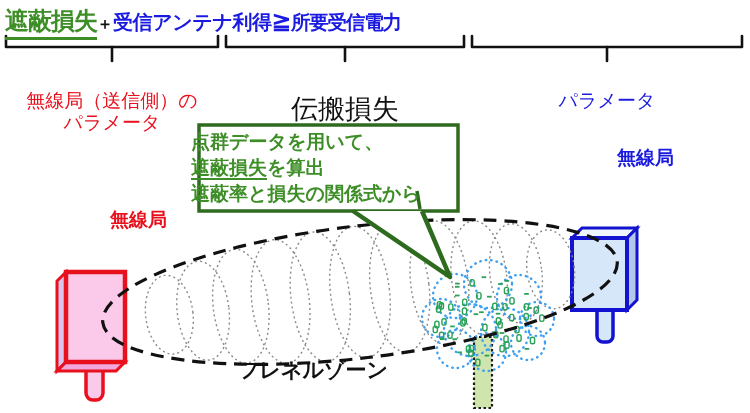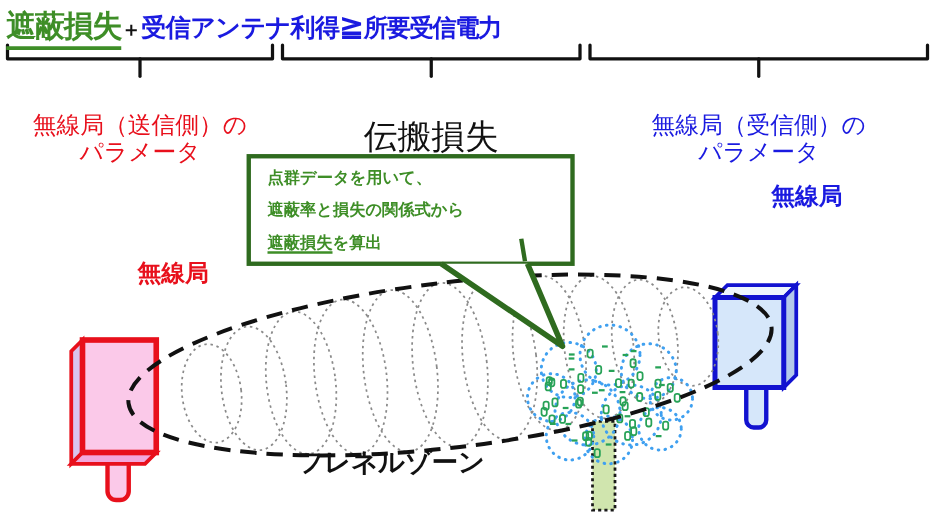--- a/index.html
+++ b/index.html
@@ -15,22 +15,22 @@
   .eq-plus{font-weight:bold;font-size:16px;color:#111;}
   .eq-blue-sm{font-weight:bold;font-size:20px;color:#1a1ae0;letter-spacing:-0.4px;}
   .eq-gte{font-weight:bold;font-size:23px;color:#1a1ae0;}
   .eq-blue-lg{font-weight:bold;font-size:19.5px;color:#1a1ae0;letter-spacing:-1.2px;}
   
   .grp{top:71px;text-align:center;font-weight:normal;font-size:19px;line-height:22px;margin-top:19px;}
   .grp-tx{left:2px;width:220px;color:#e8101c;}
   .grp-prop{left:265px;width:160px;color:#111;font-size:27px;top:79px;}
   .grp-rx{left:497px;width:220px;color:#1a1ae0;}
   
-  .callout-text{left:214px;top:129px;width:250px;color:#3e8e27;font-weight:bold;
-                font-size:13px;line-height:26px;white-space:nowrap;}
+  .callout-text{left:191px;top:129px;width:250px;color:#3e8e27;font-weight:bold;
+                font-size:19px;line-height:26px;white-space:nowrap;}
   .callout-underline{border-bottom:2.5px solid #3e8e27;}
   
   .station{text-align:right;font-weight:bold;font-size:19px;line-height:22px;font-family:Liberation Serif, serif;}
   .station-tx{left:27px;top:209px;width:140px;color:#e8101c;}
   .station-rx{left:534px;top:147px;width:140px;color:#1a1ae0;}
   
   .fresnel{left:238px;top:356px;width:180px;text-align:left;color:#111;
            font-weight:bold;font-size:21px;}
 </style>
 </head>
@@ -173,28 +173,27 @@
     <span class="eq-gte">≧</span>
     <span class="eq-blue-lg">所要受信電力</span>
   </div>
 
   <div class="abs grp grp-tx">
     <div>無線局（送信側）の</div>
     <div>パラメータ</div>
   </div>
   <div class="abs grp grp-prop">伝搬損失</div>
   <div class="abs grp grp-rx">
-    <div>無線局（受信側）の</div>
     <div>パラメータ</div>
   </div>
 
   <div class="abs callout-text">
     <div>点群データを用いて、</div>
+    <div><span class="callout-underline">遮蔽損失</span><span>を算出</span></div>
     <div>遮蔽率と損失の関係式から</div>
-    <div><span class="callout-underline">遮蔽損失</span><span>を算出</span></div>
   </div>
 
   <div class="abs station station-tx">
     <div>無線局</div>
   </div>
   <div class="abs station station-rx">
     <div>無線局</div>
   </div>
 
   <div class="abs fresnel">フレネルゾーン</div>

